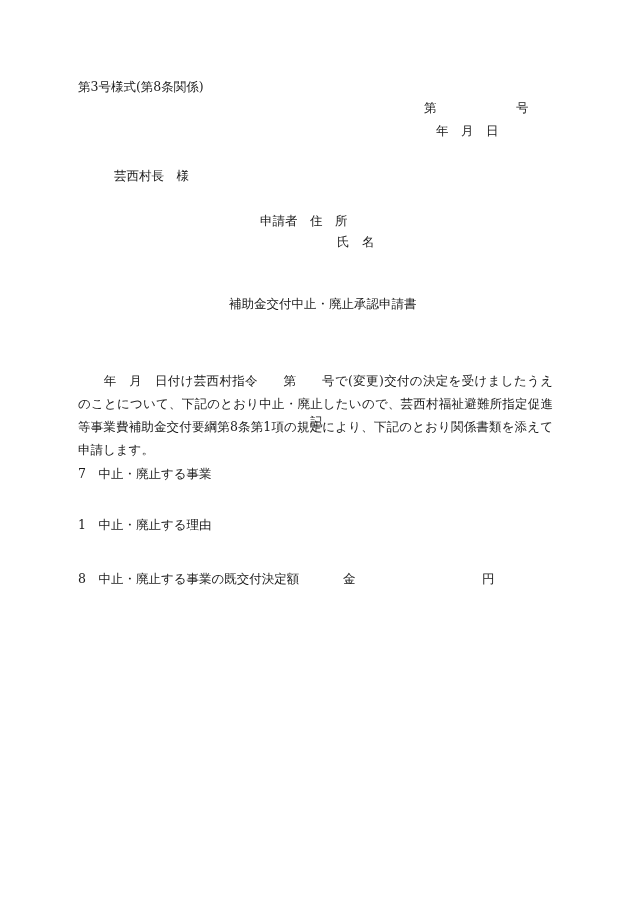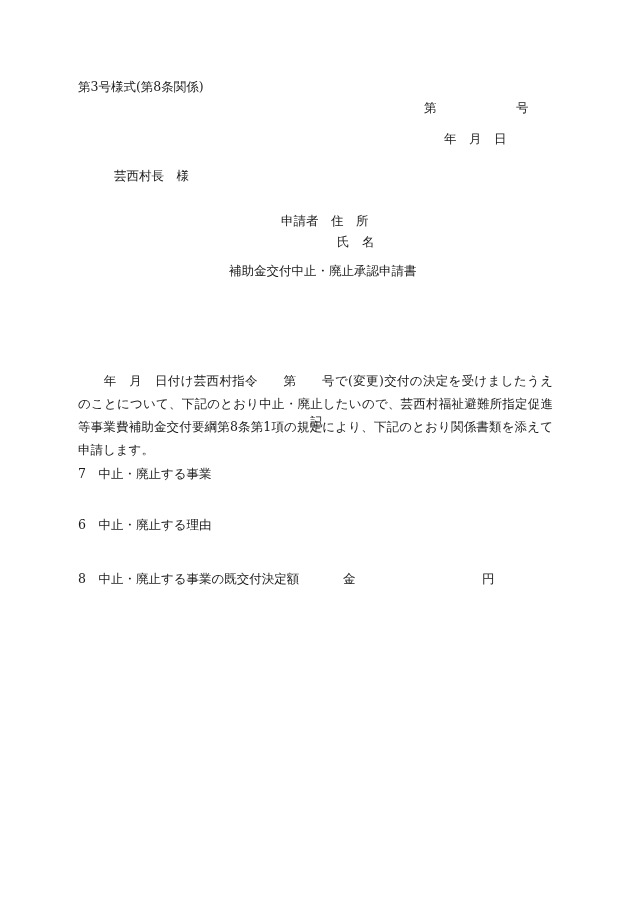--- a/index.html
+++ b/index.html
@@ -13,25 +13,25 @@
       position: relative;
       overflow: hidden;
       font-family: "DejaVu Serif", "Liberation Serif", serif;
       color: #1a1a1a;
       font-size: 12.5px;
     }
     .abs { position: absolute; white-space: pre; line-height: 1; }
     .form-id { left: 78px; top: 81px; text-align: center; }
     .num-no { left: 424px; top: 102px; }
     .num-go { left: 516px; top: 102px; }
-    .date { left: 436px; top: 133px; margin-left: 8px; }
+    .date { left: 436px; top: 125px; }
     .addressee { left: 114px; top: 170px; }
-    .applicant-addr { left: 281px; top: 215px; }
+    .applicant-addr { left: 260px; top: 215px; }
     .applicant-name { left: 337px; top: 236px; }
-    .doc-title { left: 229px; top: 266px; font-family: Liberation Mono, monospace; }
+    .doc-title { left: 229px; top: 298px; }
     .body-text {
       position: absolute;
       left: 78px;
       top: 323px;
       width: 475px;
       line-height: 23px;
       white-space: normal;
       word-break: break-all;
       text-align: justify;
       margin-top: 46px;
@@ -61,17 +61,17 @@
 
   <div class="abs doc-title">補助金交付中止・廃止承認申請書</div>
 
   <div class="body-text">
     <p>　　年　月　日付け芸西村指令　　第　　号で(変更)交付の決定を受けましたうえのことについて、下記のとおり中止・廃止したいので、芸西村福祉避難所指定促進等事業費補助金交付要綱第8条第1項の規定により、下記のとおり関係書類を添えて申請します。</p>
   </div>
 
   <div class="abs ki">記</div>
 
   <div class="abs item-1">7　中止・廃止する事業</div>
-  <div class="abs item-2">6　中止・廃止する理由</div>
+  <div class="abs item-2">1　中止・廃止する理由</div>
   <div class="abs item-3">8　中止・廃止する事業の既交付決定額</div>
   <div class="abs item-3-kin">金</div>
   <div class="abs item-3-yen">円</div>
 </div>
 
 </body></html>

